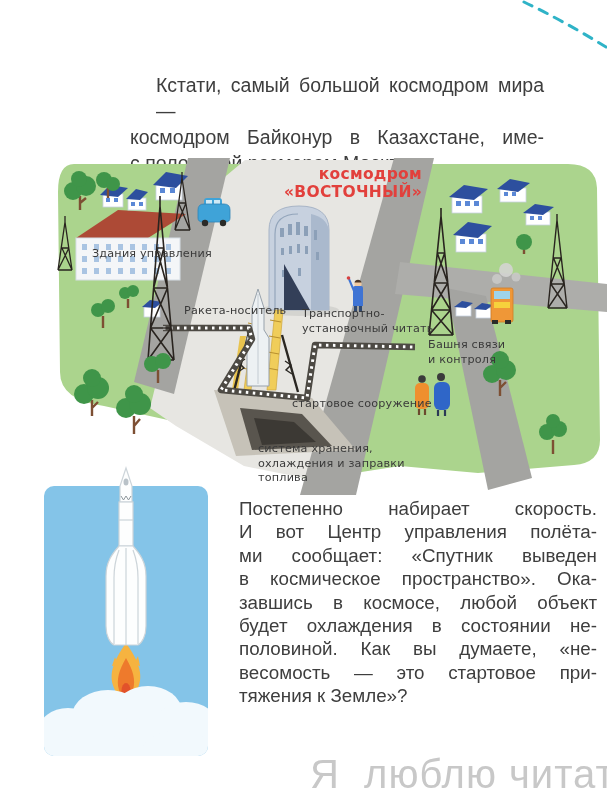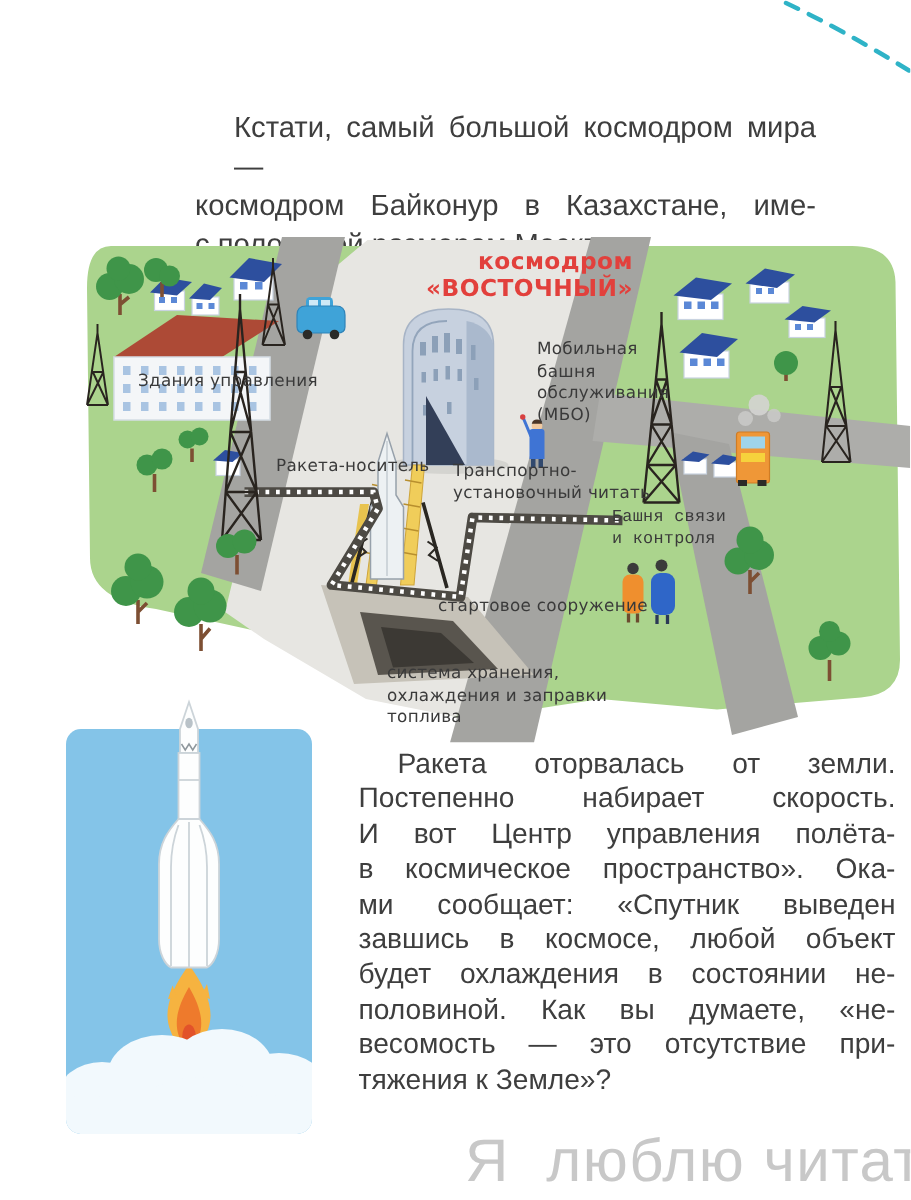--- a/index.html
+++ b/index.html
@@ -20,21 +20,21 @@
   .map-title{position:absolute;left:184px;top:7px;width:190px;text-align:right;
              color:#e2403c;font-weight:bold;font-size:15.5px;letter-spacing:.3px;
              font-family:"DejaVu Sans",sans-serif;}
   .lbl{position:absolute;color:#3a3a3a;font-size:11.2px;line-height:1.3;
        font-family:"DejaVu Sans",sans-serif;font-weight:500;letter-spacing:.2px;}
   .lbl-measuring{left:58px;top:5px;width:160px;}
   .lbl-control{left:8px;top:89px;width:150px;margin-left:36px;}
   .lbl-mst{left:310px;top:68px;width:96px;}
   .lbl-rocket{left:136px;top:146px;width:120px;}
   .lbl-erector{left:254px;top:149px;width:150px;}
-  .lbl-comm{left:360px;top:180px;width:84px;font-family:Liberation Mono, monospace;}
+  .lbl-comm{left:380px;top:180px;width:84px;}
   .lbl-launch{left:244px;top:239px;width:160px;}
   .lbl-fuel{left:210px;top:284px;width:180px;}
   
   .rocket-panel{position:absolute;left:38px;top:460px;width:176px;height:302px;}
   
   .watermark{position:absolute;left:310px;top:752px;font-size:40px;color:#c8c8c8;
              letter-spacing:1px;white-space:pre;font-family:"Liberation Sans",sans-serif;}
 </style>
 </head>
 <body>
@@ -278,21 +278,20 @@
           <circle cx="499" cy="274" r="8"></circle>
             <circle cx="511" cy="271" r="8"></circle>
             <circle cx="505" cy="263" r="7"></circle>
           <circle cx="476" cy="84" r="8"></circle>
         </g>
       </g>
     </svg>
 
     <div class="map-title">космодром «ВОСТОЧНЫЙ»</div>
     <div class="lbl lbl-control">Здания управления</div>
-    <div class="lbl lbl-mst">Мобильная башня обслуживания (МБО)</div>
     <div class="lbl lbl-rocket">Ракета-носитель</div>
     <div class="lbl lbl-erector">Транспортно-установочный читать</div>
     <div class="lbl lbl-comm">Башня связи и контроля</div>
     <div class="lbl lbl-launch">стартовое сооружение</div>
     <div class="lbl lbl-fuel">система хранения, охлаждения и заправки топлива</div>
   </div>
 
   <div class="rocket-panel">
     <svg width="176" height="302" viewBox="0 0 176 302">
       <defs>
@@ -326,27 +325,26 @@
         <path d="M83,36 l2.5,4 l2.5,-4 l2.5,4 l2.5,-4" fill="none" stroke="#8e979c" stroke-width="1"></path>
         <rect x="81" y="42" width="14" height="44"></rect>
         <path d="M81,60 L95,60" fill="none"></path>
         <path d="M81,86 C74,94 68,102 68,116 L68,166 C68,176 72,183 76,185 L100,185 C104,183 108,176 108,166 L108,116 C108,102 102,94 95,86 Z"></path>
         <path d="M81,90 C78,98 76,106 76,118 L76,184 M95,90 C98,98 100,106 100,118 L100,184 M88,88 L88,185" fill="none"></path>
       </g>
     </svg>
   </div>
 
   <div class="para para-bottom">
-    <div class="tline j ind">Ракета оторвалась от земли.</div>
     <div class="tline j">Постепенно набирает скорость.</div>
     <div class="tline j">И вот Центр управления полёта-</div>
+    <div class="tline j">ми сообщает: «Спутник выведен</div>
     <div class="tline j">в космическое пространство». Ока-</div>
-    <div class="tline j">ми сообщает: «Спутник выведен</div>
     <div class="tline j">завшись в космосе, любой объект</div>
     <div class="tline j">будет охлаждения в состоянии не-</div>
     <div class="tline j">половиной. Как вы думаете, «не-</div>
-    <div class="tline j">весомость —  это отсутствие при-</div>
+    <div class="tline j">весомость —  это стартовое при-</div>
     <div class="tline">тяжения к Земле»?</div>
   </div>
 
   <div class="watermark">Я  люблю читать</div>
 
 </div>
 
 </body></html>

